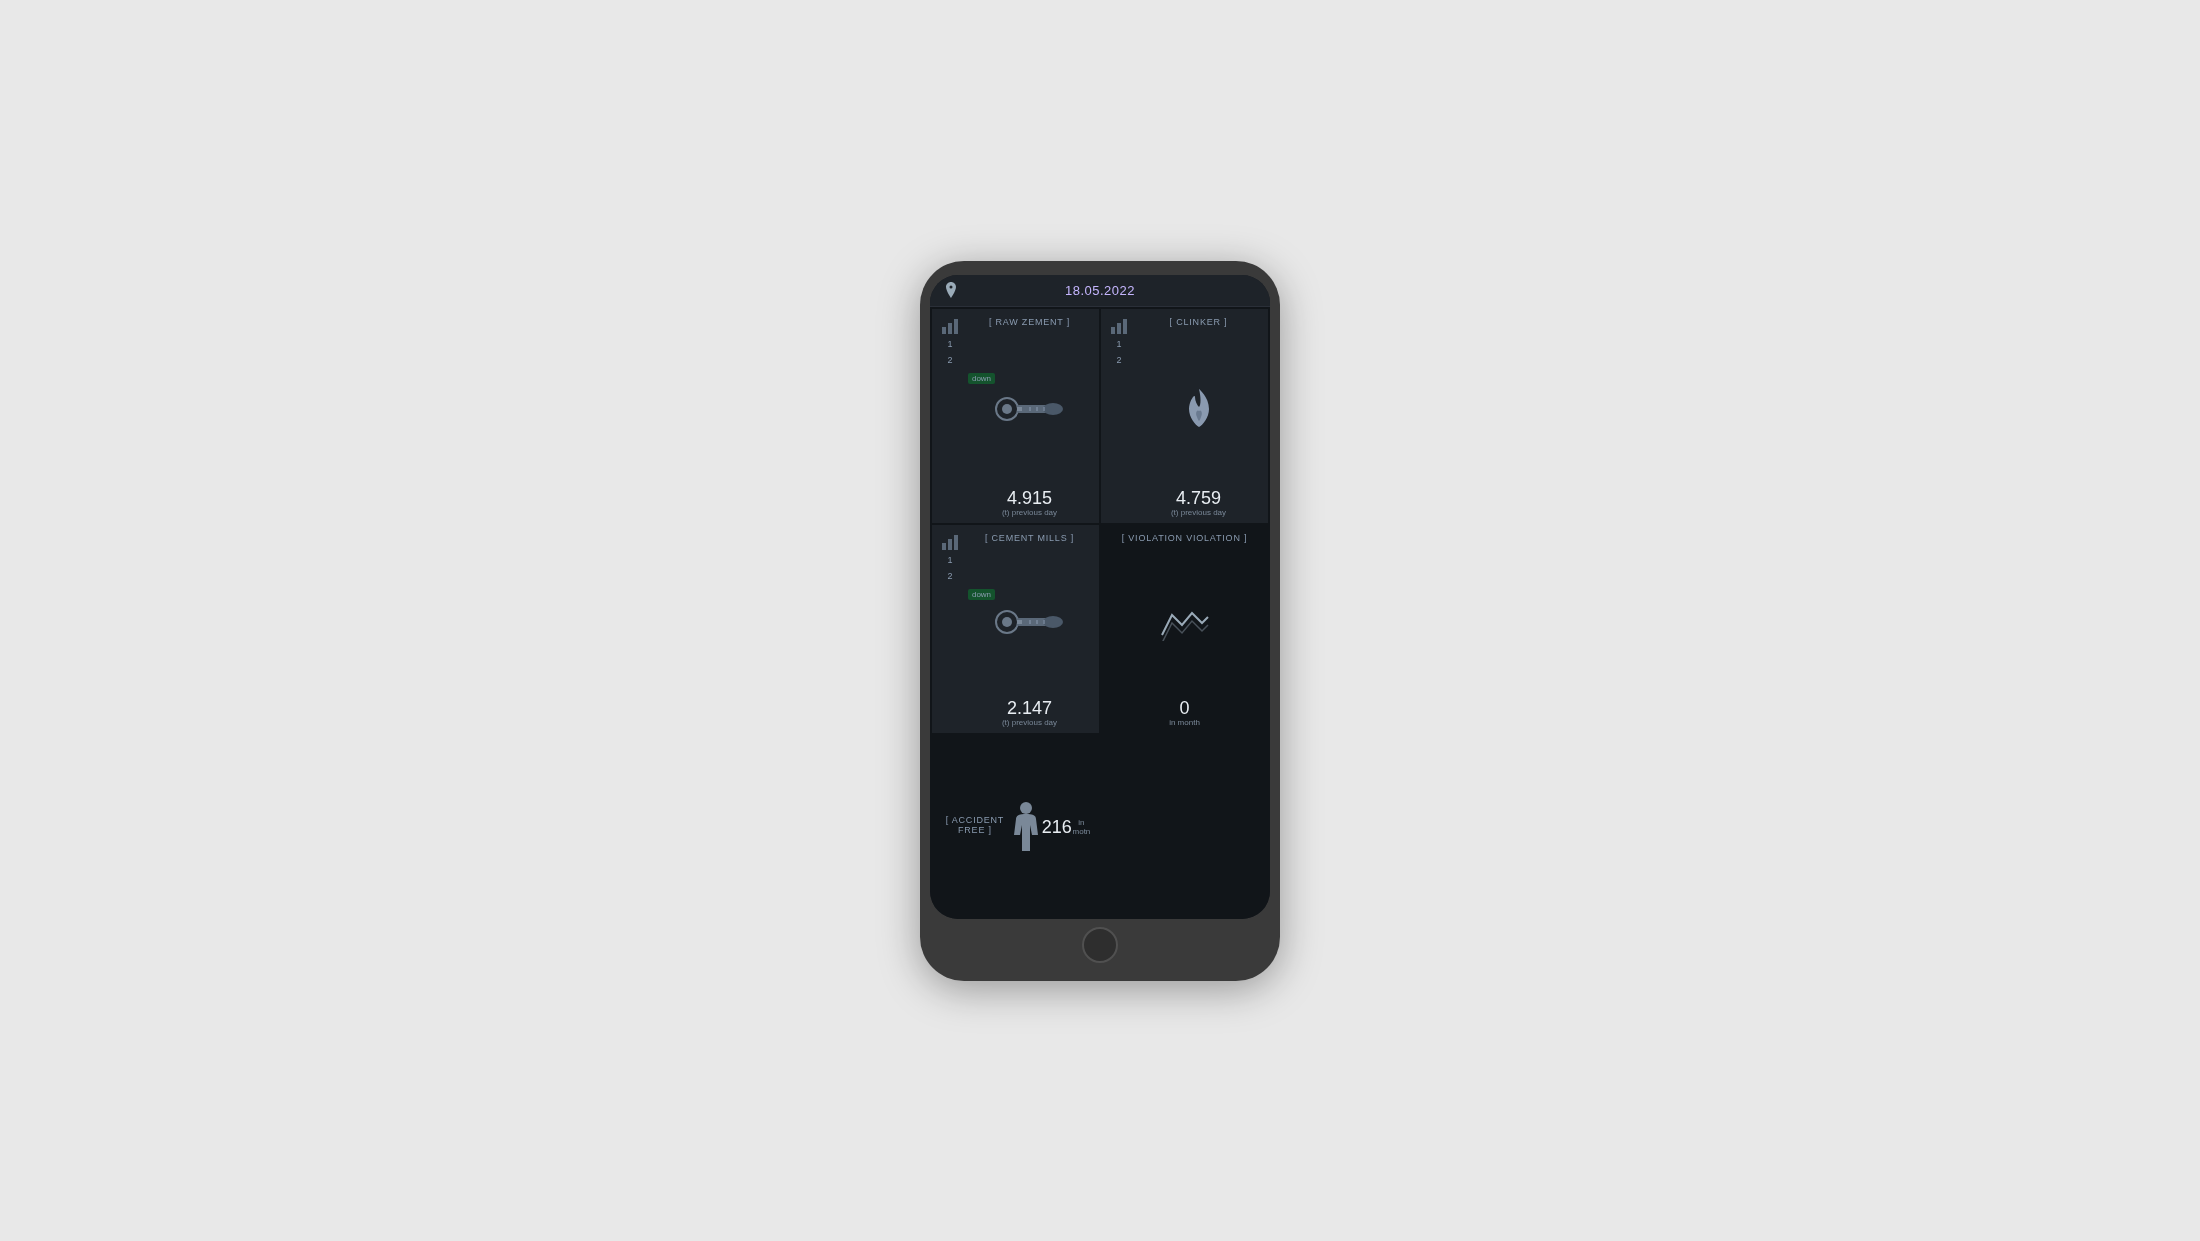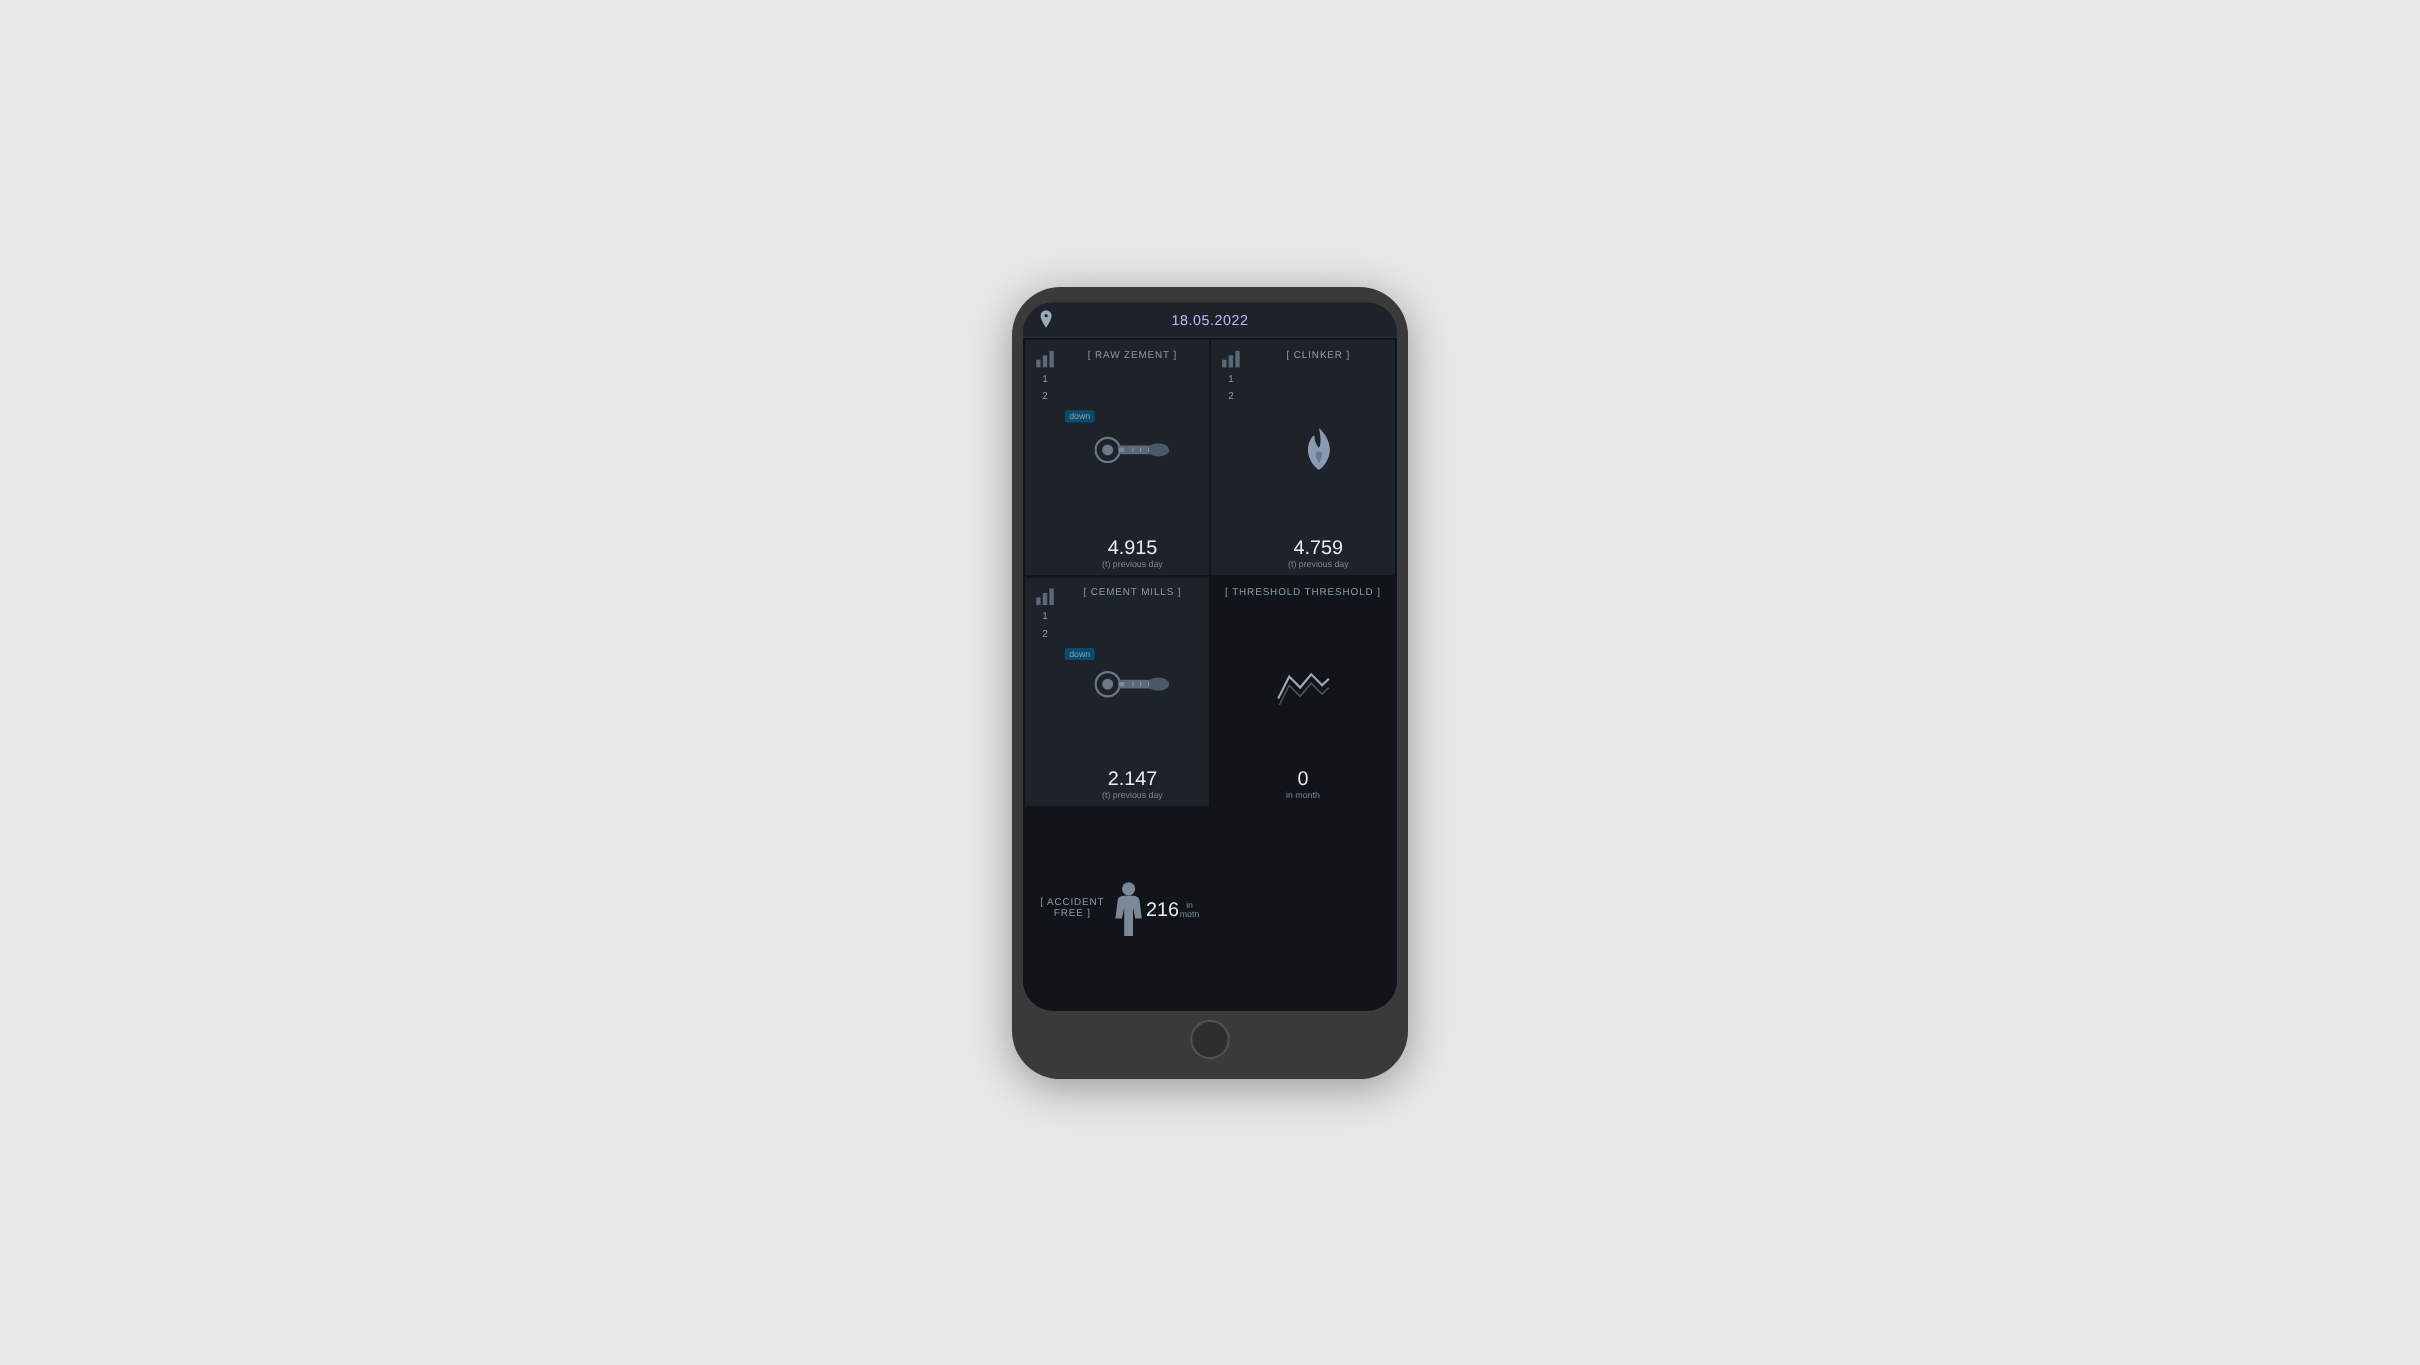--- a/index.html
+++ b/index.html
@@ -136,21 +136,21 @@
       width: 14px;
       height: 14px;
       display: flex;
       align-items: center;
       justify-content: center;
       border-radius: 2px;
       font-weight: bold;
     }
 
     .down-label {
-      background: #0c4a6e;
+      background: #14532d;
       color: #8a9bb0;
       font-size: 8px;
       padding: 1px 4px;
       border-radius: 2px;
       margin-left: 46px;
     }
 
     .mills-right {
       flex: 1;
       display: flex;
@@ -449,21 +449,21 @@
           </div>
           <div>
             <div class="mill-value">2.147</div>
             <div class="mill-unit">(t) previous day</div>
           </div>
         </div>
       </div>
 
 
       <div class="threshold-card">
-        <span class="card-title">[ THRESHOLD THRESHOLD ]</span>
+        <span class="card-title">[ VIOLATION VIOLATION ]</span>
         <div class="threshold-icon">
           <svg width="50" height="36" viewBox="0 0 50 36" fill="none">
             <polyline points="2,30 12,10 22,20 32,8 42,18 48,12" stroke="#9aaab8" stroke-width="2" fill="none"></polyline>
             <polyline points="2,30 12,10 22,20 32,8 42,18 48,12" stroke="#9aaab8" stroke-width="1.5" fill="none" transform="translate(0,8)" opacity="0.4"></polyline>
           </svg>
         </div>
         <div class="threshold-value">0</div>
         <div class="threshold-unit">in month</div>
       </div>
 

